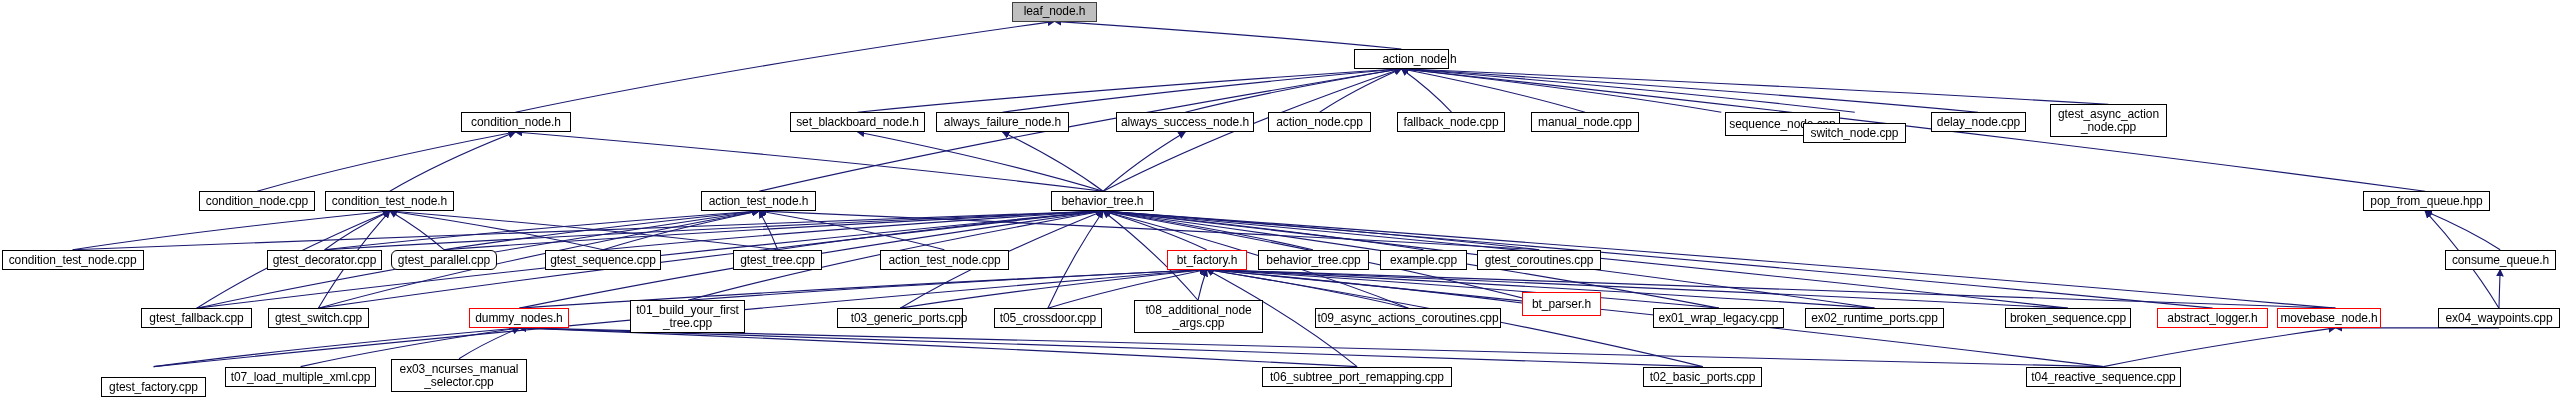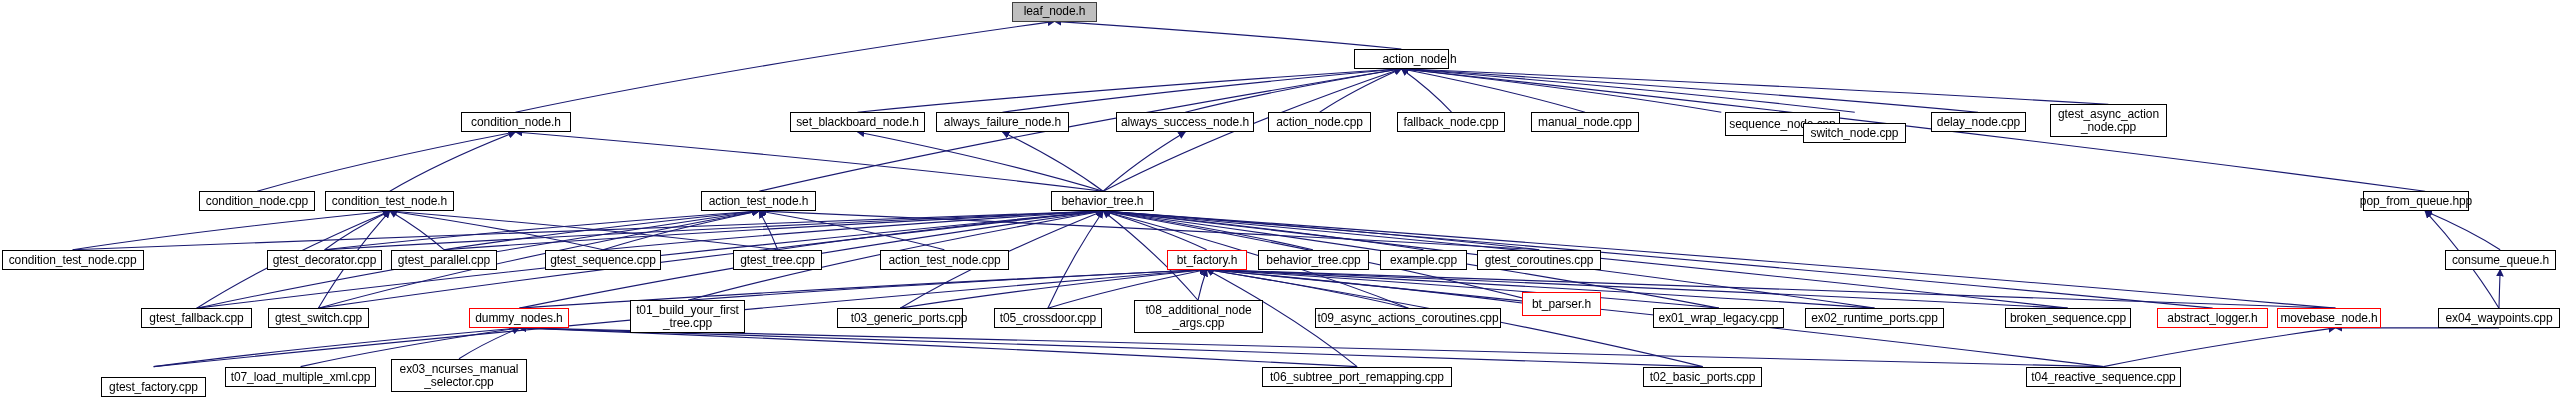--- a/index.html
+++ b/index.html
@@ -153,28 +153,28 @@
     <div class="node" style="left: 936px; top: 112px; width: 133px; height: 20px;"><span class="node-label">always_failure_node.h</span></div>
     <div class="node" style="left: 1116px; top: 112px; width: 138px; height: 20px;"><span class="node-label">always_success_node.h</span></div>
     <div class="node" style="left: 1268px; top: 112px; width: 103px; height: 20px;"><span class="node-label">action_node.cpp</span></div>
     <div class="node" style="left: 1397px; top: 112px; width: 108px; height: 20px;"><span class="node-label">fallback_node.cpp</span></div>
     <div class="node" style="left: 1531px; top: 112px; width: 108px; height: 20px;"><span class="node-label">manual_node.cpp</span></div>
     <div class="node" style="left: 1725px; top: 112px; width: 115px; height: 24px;"><span class="node-label">sequence_node.cpp</span></div>
     <div class="node" style="left: 1803px; top: 112px; width: 103px; height: 20px; margin-top: 11px;"><span class="node-label">switch_node.cpp</span></div>
     <div class="node" style="left: 1931px; top: 112px; width: 95px; height: 20px;"><span class="node-label">delay_node.cpp</span></div>
     <div class="node" style="left: 2050px; top: 104px; width: 117px; height: 33px;"><span class="node-label">gtest_async_action
 _node.cpp</span></div>
-    <div class="node" style="left: 2363px; top: 191px; width: 106px; height: 20px;"><span class="node-label">pop_from_queue.hpp</span></div>
+    <div class="node" style="left: 2363px; top: 191px; width: 127px; height: 20px;"><span class="node-label">pop_from_queue.hpp</span></div>
     <div class="node" style="left: 199px; top: 191px; width: 116px; height: 20px;"><span class="node-label">condition_node.cpp</span></div>
     <div class="node" style="left: 325px; top: 191px; width: 129px; height: 20px;"><span class="node-label">condition_test_node.h</span></div>
     <div class="node" style="left: 701px; top: 191px; width: 115px; height: 20px;"><span class="node-label">action_test_node.h</span></div>
     <div class="node" style="left: 1051px; top: 191px; width: 103px; height: 20px;"><span class="node-label">behavior_tree.h</span></div>
     <div class="node" style="left: 1.6px; top: 250px; width: 142px; height: 20px;"><span class="node-label">condition_test_node.cpp</span></div>
     <div class="node" style="left: 267px; top: 250px; width: 115px; height: 20px;"><span class="node-label">gtest_decorator.cpp</span></div>
-    <div class="node" style="left: 391px; top: 250px; width: 106px; height: 20px;"><span class="node-label">gtest_parallel.cpp</span></div>
+    <div class="node" style="left: 391px; top: 250px; width: 106px; height: 20px; border-radius: 6px;"><span class="node-label">gtest_parallel.cpp</span></div>
     <div class="node" style="left: 545px; top: 250px; width: 116px; height: 20px;"><span class="node-label">gtest_sequence.cpp</span></div>
     <div class="node" style="left: 733px; top: 250px; width: 89px; height: 20px;"><span class="node-label">gtest_tree.cpp</span></div>
     <div class="node" style="left: 880px; top: 250px; width: 129px; height: 20px;"><span class="node-label">action_test_node.cpp</span></div>
     <div class="node red" style="left: 1167px; top: 250px; width: 80px; height: 20px;"><span class="node-label">bt_factory.h</span></div>
     <div class="node" style="left: 1258px; top: 250px; width: 111px; height: 20px;"><span class="node-label">behavior_tree.cpp</span></div>
     <div class="node" style="left: 1380px; top: 250px; width: 87px; height: 20px;"><span class="node-label">example.cpp</span></div>
     <div class="node" style="left: 1477px; top: 250px; width: 124px; height: 20px;"><span class="node-label">gtest_coroutines.cpp</span></div>
     <div class="node" style="left: 2445px; top: 250px; width: 111px; height: 20px;"><span class="node-label">consume_queue.h</span></div>
     <div class="node" style="left: 141px; top: 308px; width: 111px; height: 20px;"><span class="node-label">gtest_fallback.cpp</span></div>
     <div class="node" style="left: 268px; top: 308px; width: 101px; height: 20px;"><span class="node-label">gtest_switch.cpp</span></div>

